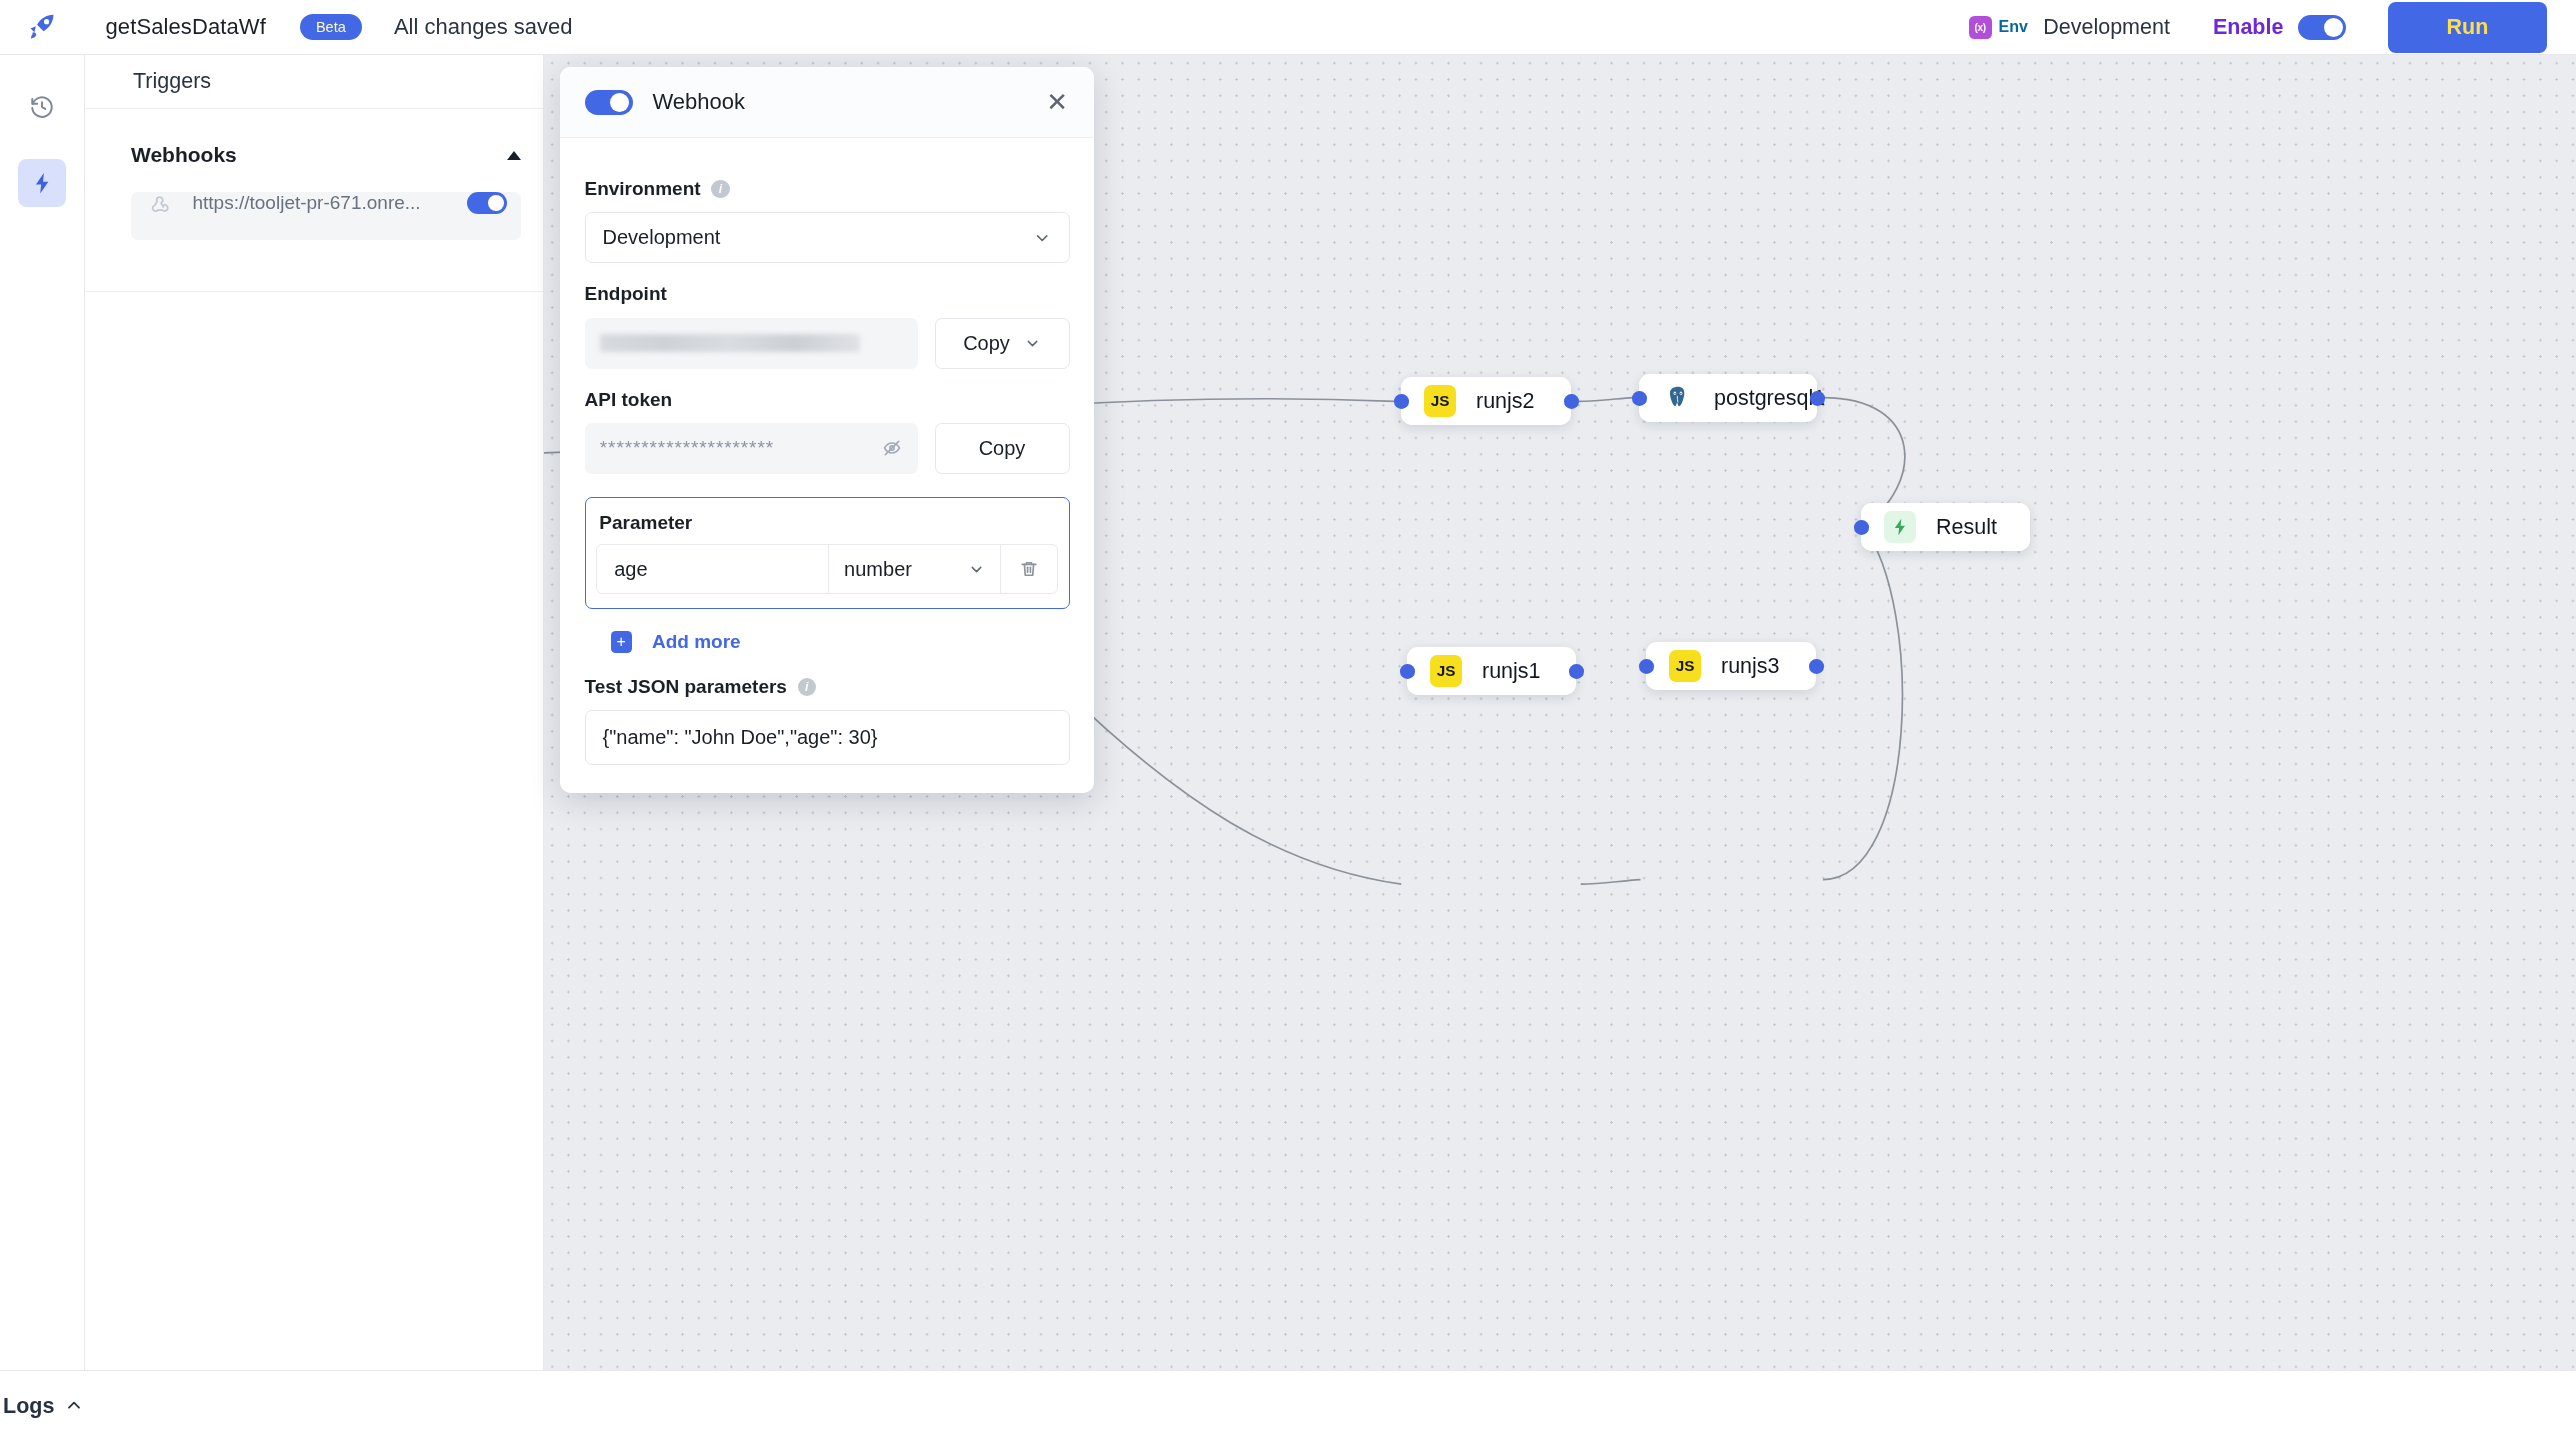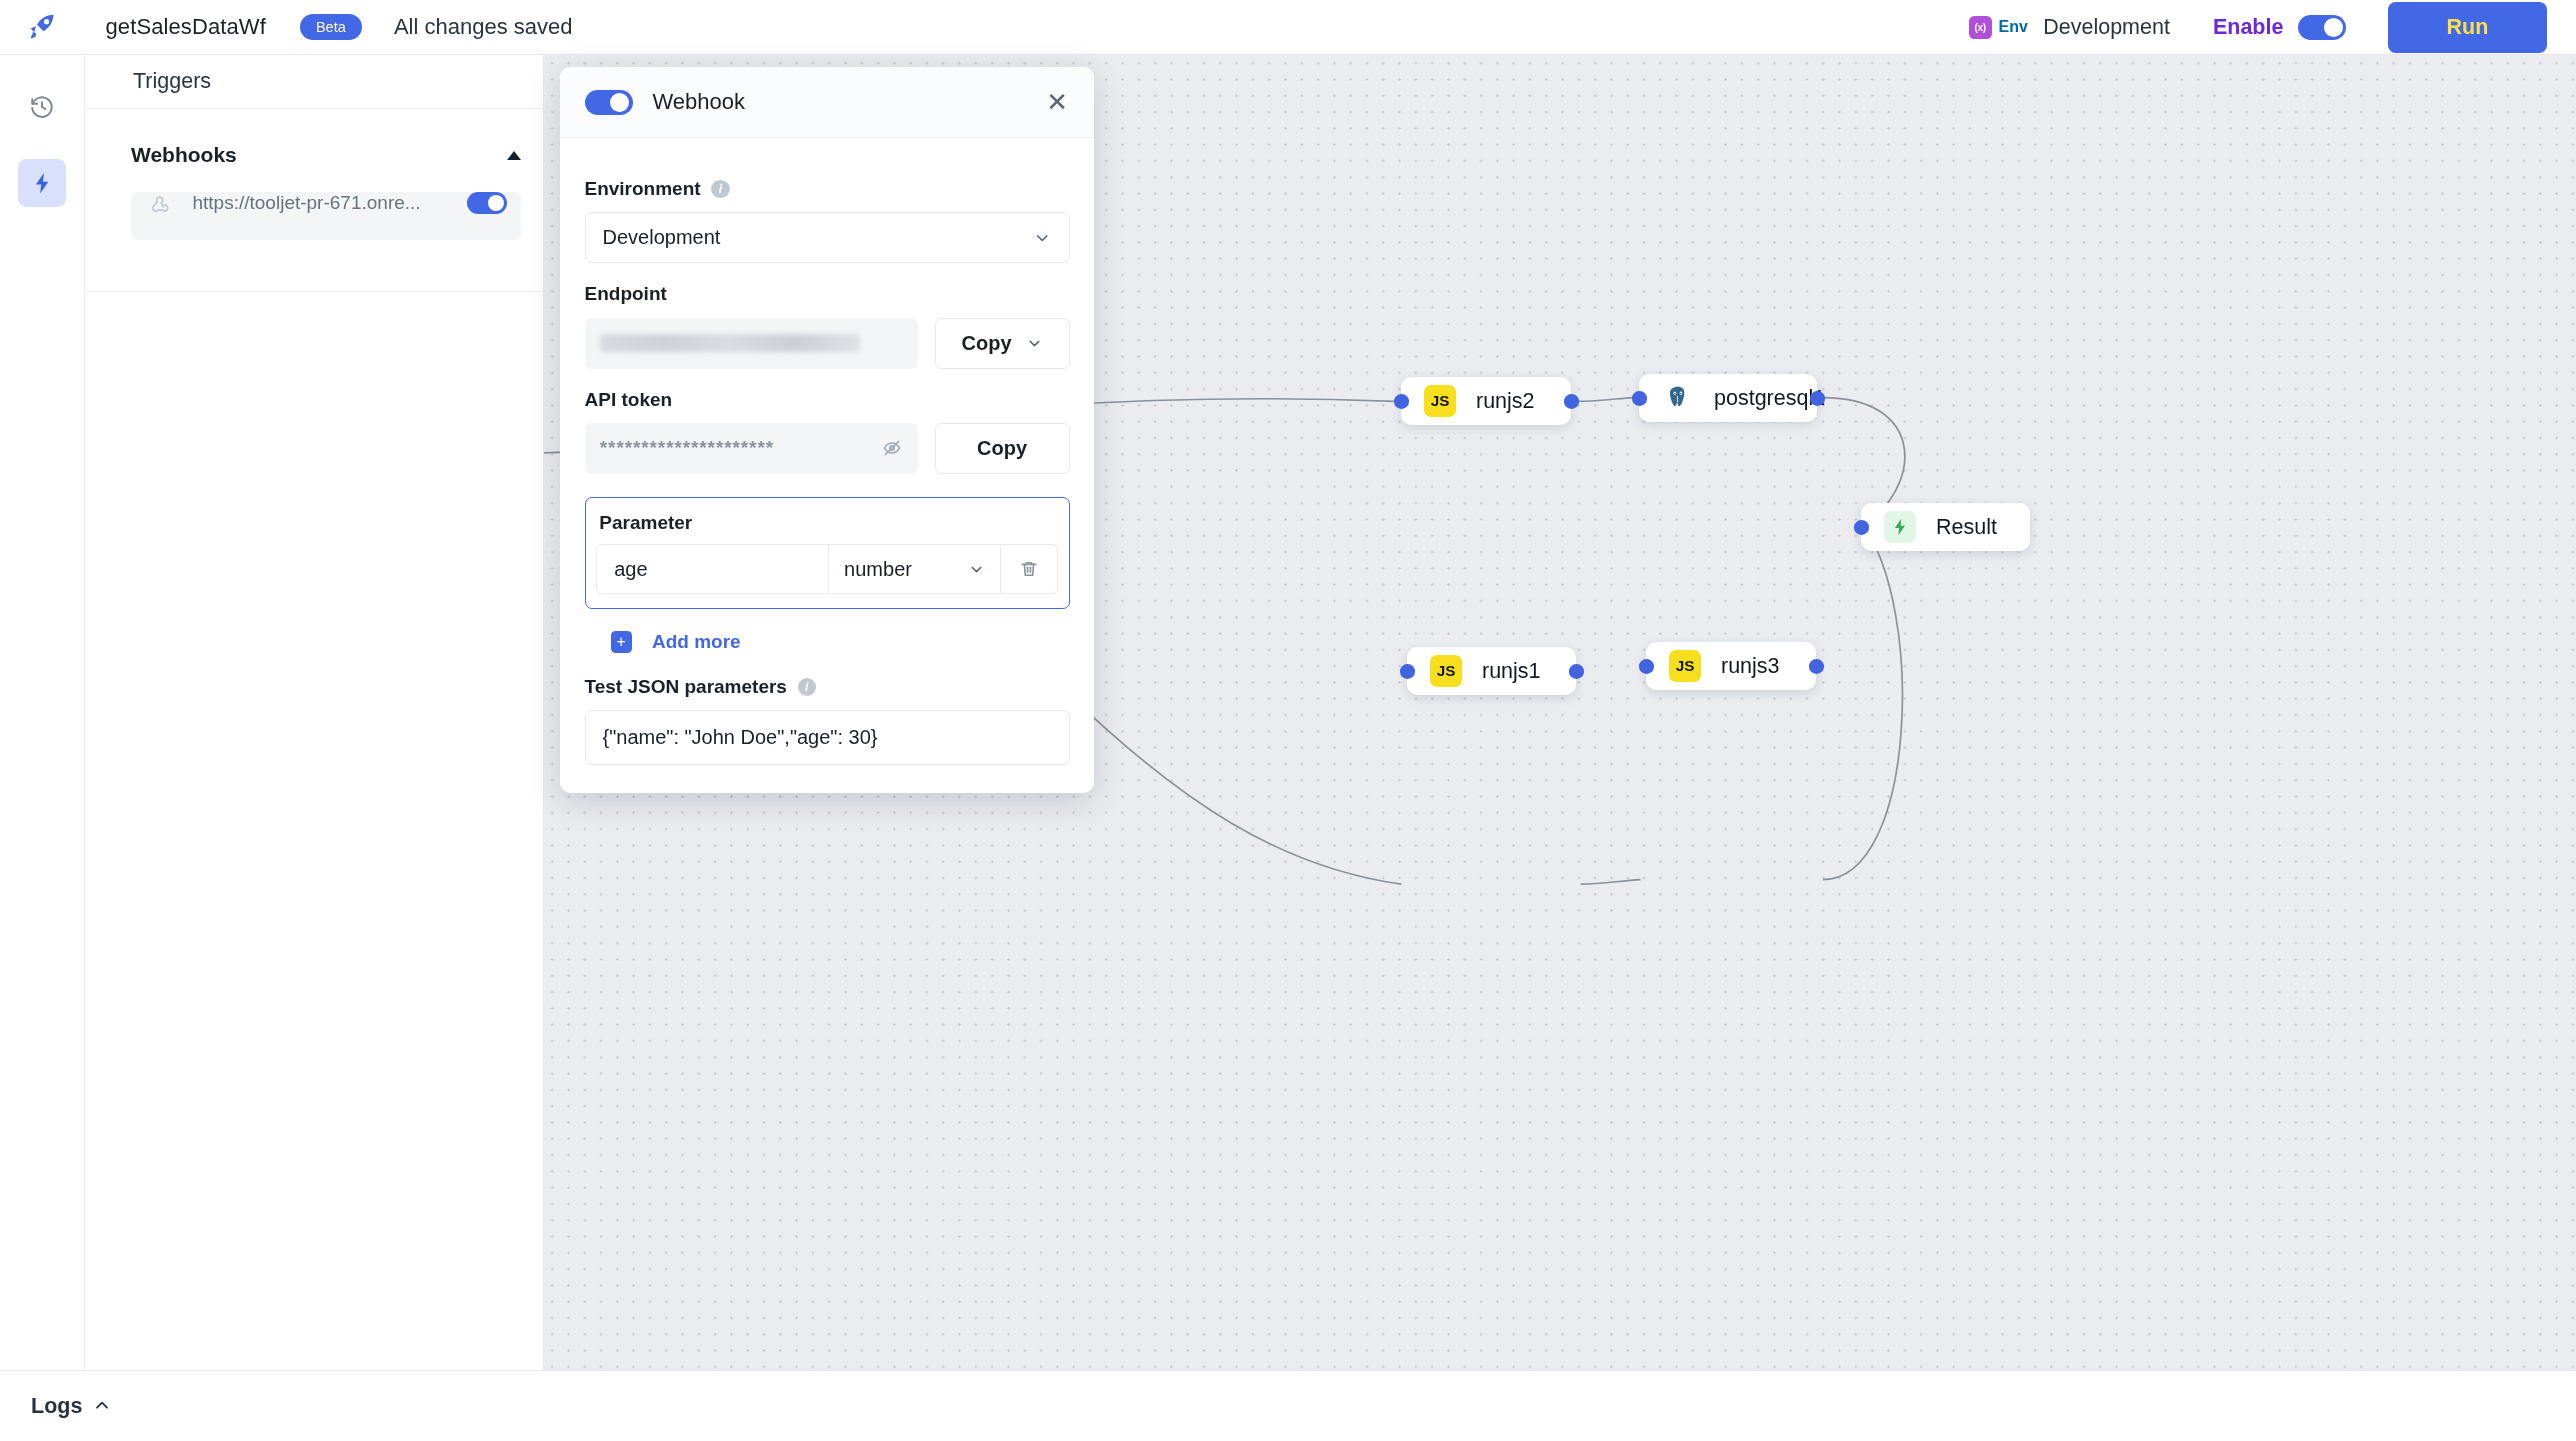--- a/index.html
+++ b/index.html
@@ -139,21 +139,21 @@
     width: 18.4px; height: 18.4px; border-radius: 50%; background: #c2c8d0; color: #fff;
     font-size: 12.3px; font-weight: 700; display: inline-flex; align-items: center;
     justify-content: center; margin-left: 10.7px; font-style: italic; cursor: pointer;
   }
   .select-box {
     height: 51px; border: 0.8px solid #e4e7ec; border-radius: 7px; background: #fff;
     display: flex; align-items: center; padding: 0 17px 0 17px; font-size: 20px;
     color: #1b2027; cursor: pointer;
   }
   .chev { margin-left: auto; }
-  .row { display: flex; align-items: center; gap: 17px; font-weight: bold; }
+  .row { display: flex; align-items: center; gap: 17px; }
   .redact-field {
     flex: 1; height: 51px; background: #f4f5f7; border-radius: 7px; padding: 0 15.3px;
     display: flex; align-items: center;
   }
   .redact-bar {
     width: 86%; height: 18.4px; border-radius: 3.1px;
     background: linear-gradient(90deg,#d7dade,#cfd3d8,#d9dce0,#ccd0d5,#dfe1e5);
     filter: blur(2.5px);
   }
   .copy-btn {
@@ -195,21 +195,21 @@
   .add-more-label { font-size: 19px; font-weight: 700; color: #4368e6; margin-left: 20px; }
   .json-field {
     height: 55px; border: 0.8px solid #e4e7ec; border-radius: 7px; background: #fff;
     display: flex; align-items: center; padding: 0 17px; font-size: 20px; color: #1b2027;
   }
 
   
   .logs {
     position: absolute; left: 0; bottom: 0; width: 2576px; height: 71px;
     background: #fff; border-top: 0.8px solid #e6e8ec;
-    display: flex; align-items: center; padding-left: 31px;
+    display: flex; align-items: center; padding-left: 3px;
   }
   .logs-label { font-size: 21.5px; font-weight: 700; color: #263142; }
 </style>
 </head>
 <body>
 
 <div class="app">
 
   <div class="topbar">
     <div class="logo-wrap">

